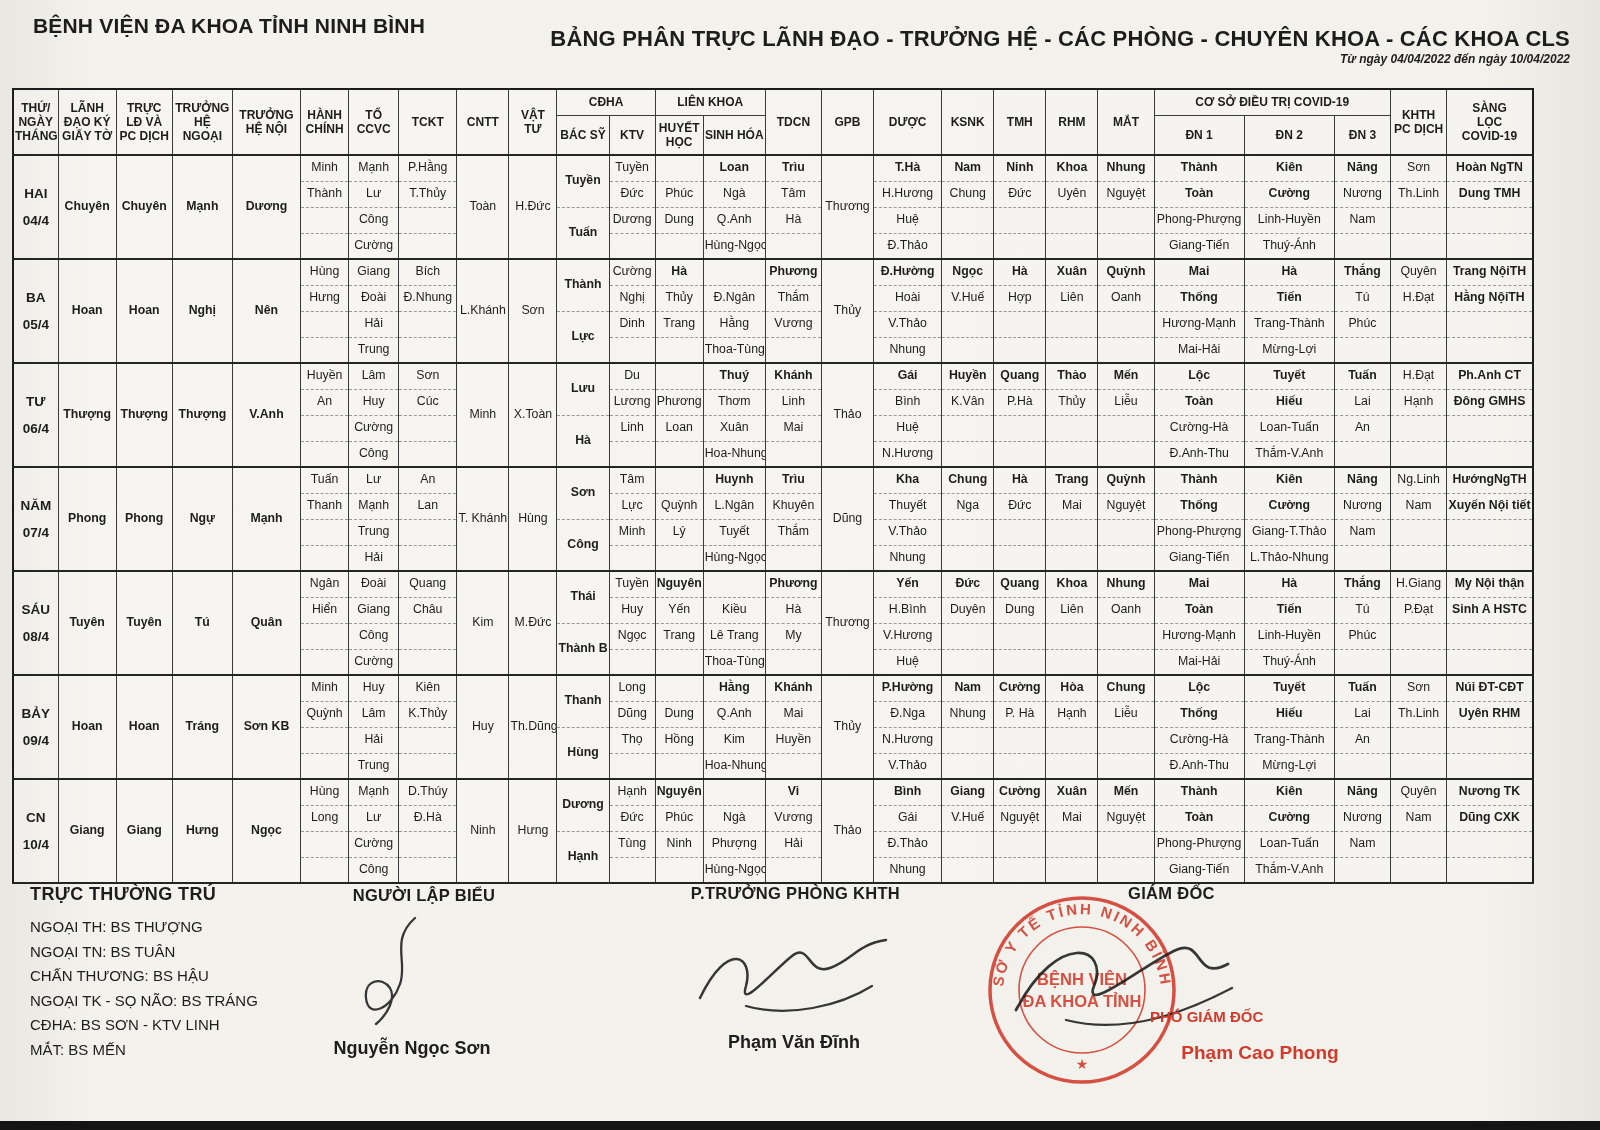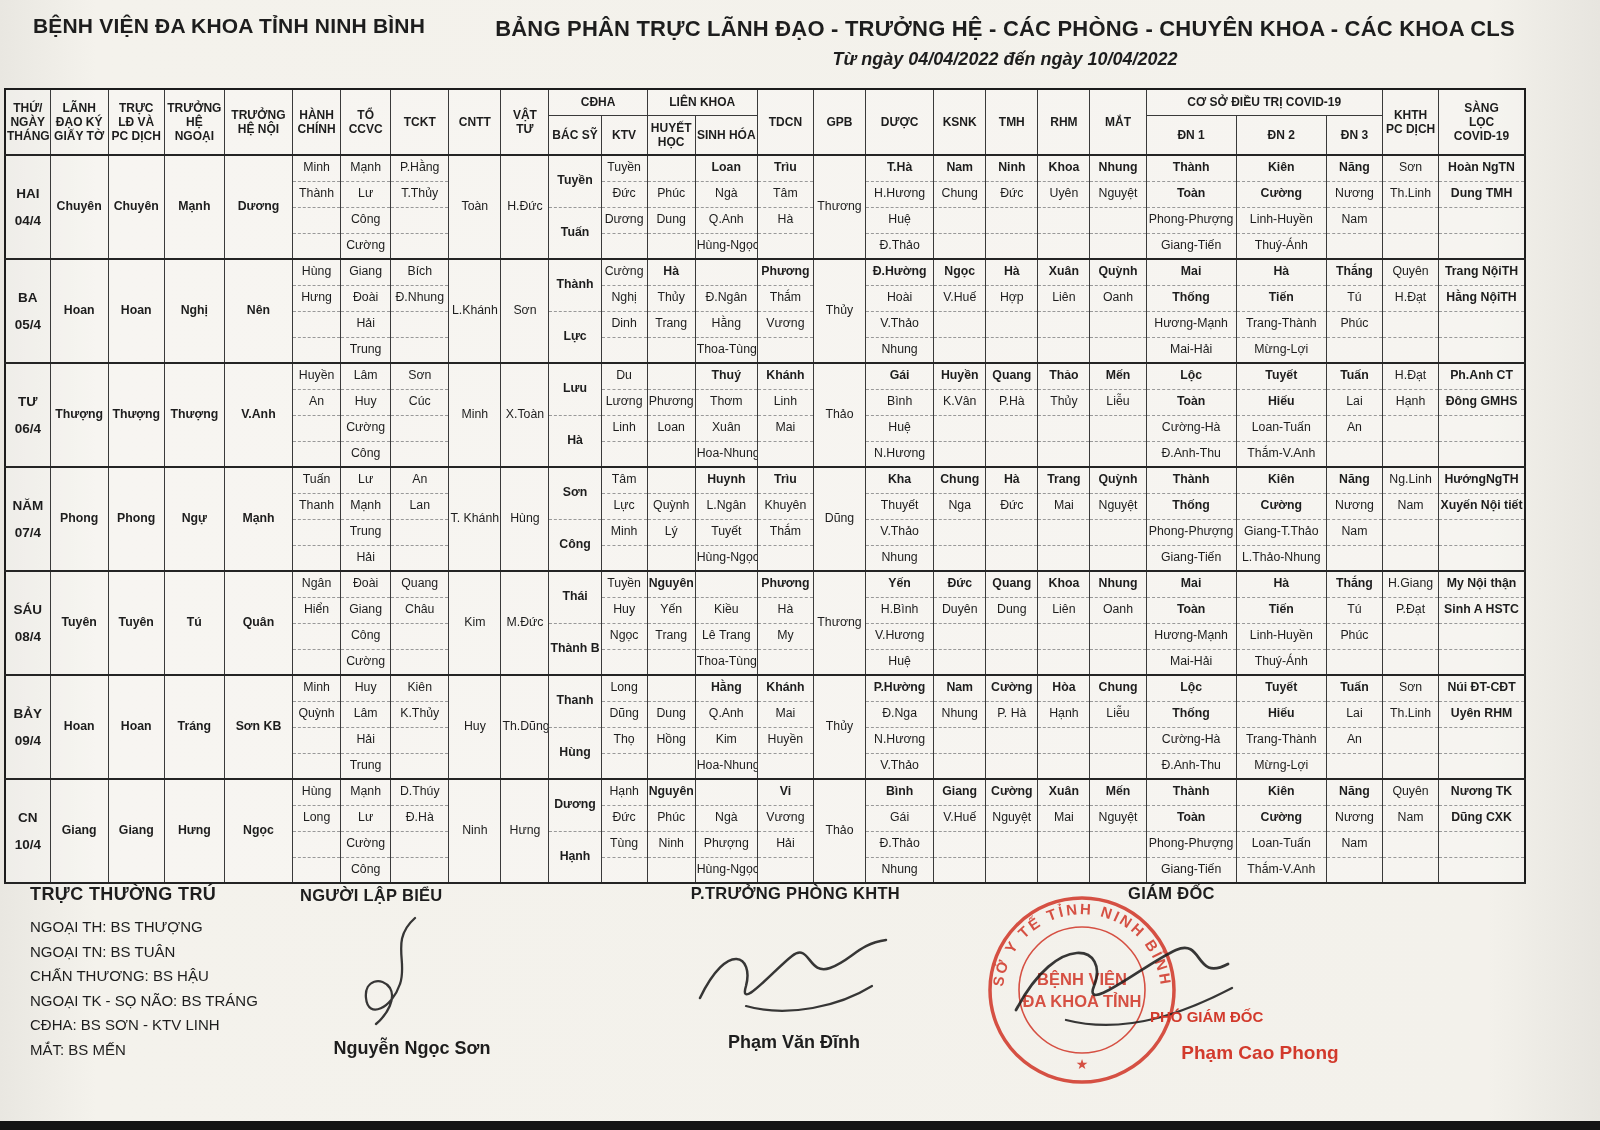--- a/index.html
+++ b/index.html
@@ -5,26 +5,26 @@
   html,body{margin:0;padding:0;}
   .sheet{
     position:relative;width:1600px;height:1130px;overflow:hidden;
     background:linear-gradient(90deg,#e9e7e1,#f4f2ec 6%,#f3f1eb 93%,#e7e5df);
     font-family:"Liberation Sans",sans-serif;color:#1d1d1d;
   }
   
   .org{position:absolute;left:24px;top:14px;width:410px;text-align:center;}
   .org .l1{font-size:21px;font-weight:600;letter-spacing:.2px;}
   .org .l2{font-size:22px;font-weight:800;margin-top:6px;text-decoration:underline;text-underline-offset:4px;}
-  .titleblock{position:absolute;left:440px;top:16px;width:1130px;text-align:center;}
+  .titleblock{position:absolute;left:440px;top:26px;width:1130px;text-align:right;}
   .titleblock .t1{font-size:22px;font-weight:800;letter-spacing:.2px;}
-  .titleblock .t2{font-size:18px;font-weight:700;font-style:italic;margin-top:7px;}
+  .titleblock .t2{font-size:12px;font-weight:700;font-style:italic;margin-top:0;}
   
   table.roster{
-    position:absolute;left:4px;top:88px;border-collapse:collapse;table-layout:fixed;
+    position:absolute;left:12px;top:88px;border-collapse:collapse;table-layout:fixed;
     width:1522px;border:2.5px solid #1c1c1c;background:rgba(255,255,255,.25);
   }
   .roster thead tr.h1{height:26px;}
   .roster thead tr.h2{height:40px;}
   .roster th{
     border:1px solid #3a3a3a;font-size:12px;font-weight:700;text-align:center;
     vertical-align:middle;padding:1px 1px;white-space:pre-line;line-height:1.18;
   }
   .roster thead tr.h2 th, .roster thead th[rowspan]{border-bottom:2px solid #242424;}
   .roster tbody tr{height:26px;}
@@ -34,21 +34,21 @@
     vertical-align:middle;padding:0 1px;white-space:nowrap;overflow:hidden;line-height:1.1;
   }
   .roster tr.sub3 td, .roster td.rs4, .roster td.rs2b{border-bottom:2px solid #242424;}
   .roster td.b{font-weight:700;}
   .roster td.c-day{white-space:pre-line;font-size:13.5px;line-height:2.0;}
   
   .foot-left{position:absolute;left:30px;top:884px;}
   .foot-left .ft-title{font-size:18px;font-weight:800;letter-spacing:.4px;margin-bottom:10px;}
   .foot-left .ft-line{font-size:15px;font-weight:400;line-height:24.5px;}
   .sign-title{font-size:16.5px;font-weight:800;letter-spacing:.3px;}
-  .blk-nlb{position:absolute;left:300px;top:886px;width:200px;text-align:left;}
+  .blk-nlb{position:absolute;left:324px;top:886px;width:200px;text-align:center;}
   .blk-pt{position:absolute;left:640px;top:884px;width:260px;text-align:right;}
   .blk-gd{position:absolute;left:1128px;top:884px;width:140px;text-align:left;}
   .sig-name{position:absolute;font-size:18px;font-weight:800;}
   .name-nlb{left:322px;top:1038px;width:180px;text-align:center;}
   .name-pt{left:680px;top:1032px;width:180px;text-align:right;}
   .red-txt{color:var(--stamp_red,#d23a2c);}
   .deputy-title{position:absolute;left:1150px;top:1008px;width:220px;font-size:15px;font-weight:800;}
   .deputy-name{position:absolute;left:1150px;top:1042px;width:220px;text-align:center;font-size:19px;font-weight:800;}
   .stamp{position:absolute;left:985px;top:893px;color:var(--stamp_red,#d23a2c);opacity:.88;}
   .sig{position:absolute;color:var(--ink,#1d1d1d);opacity:.88;}

